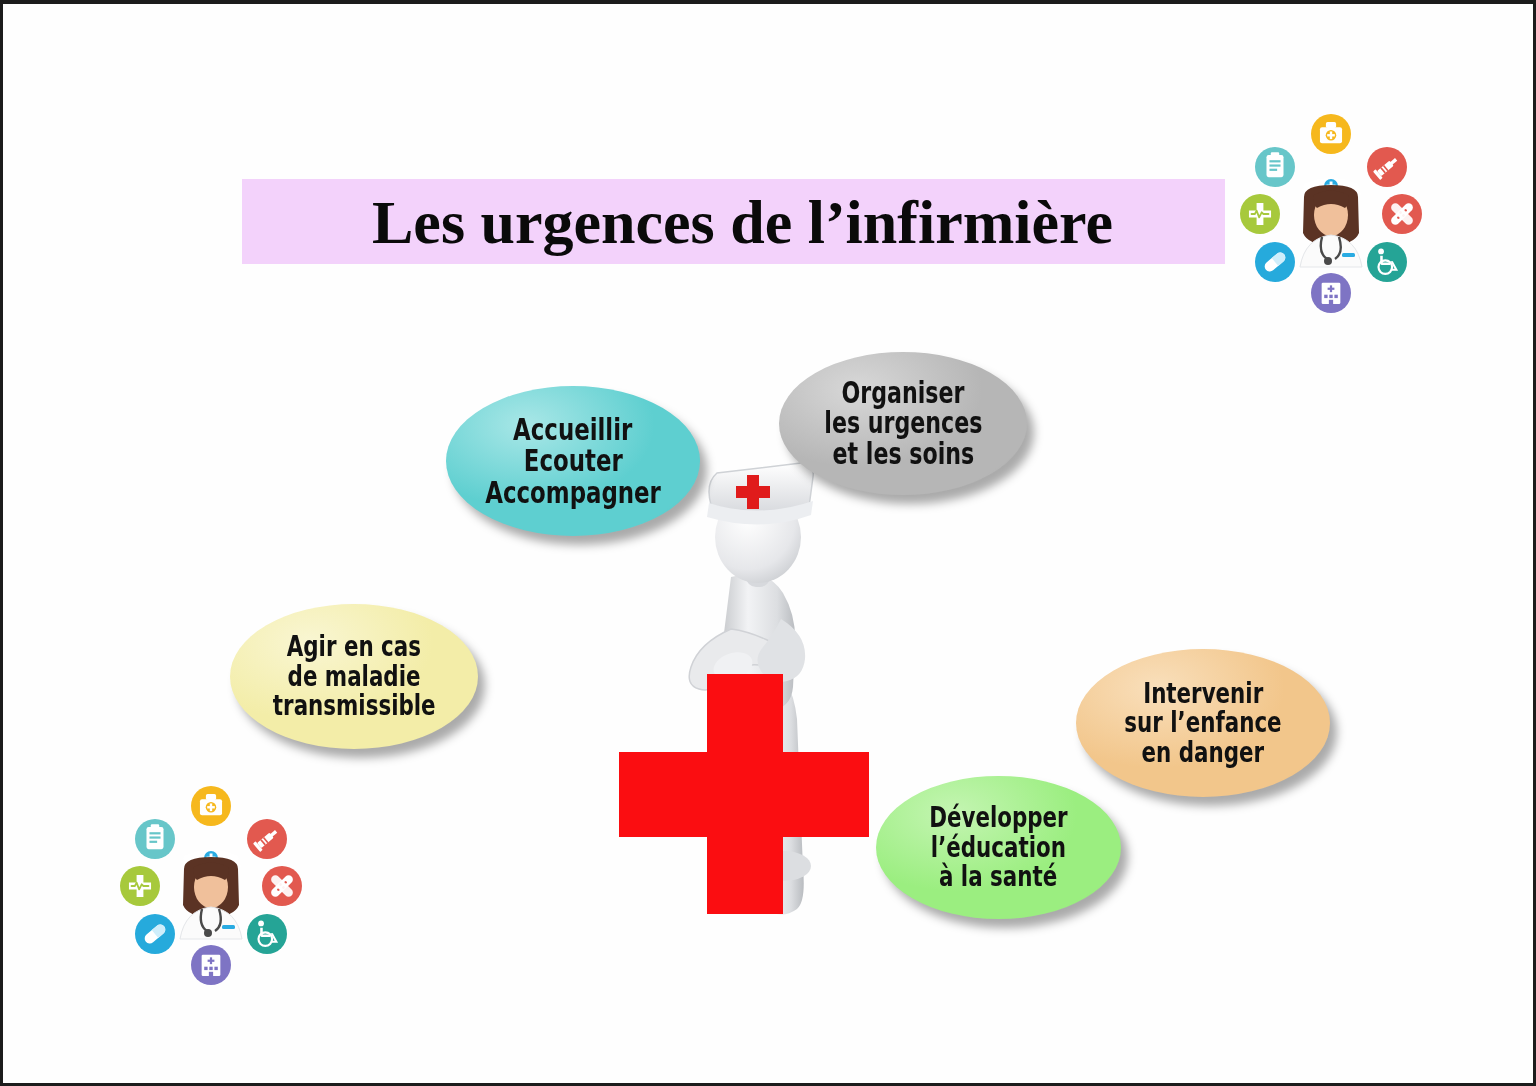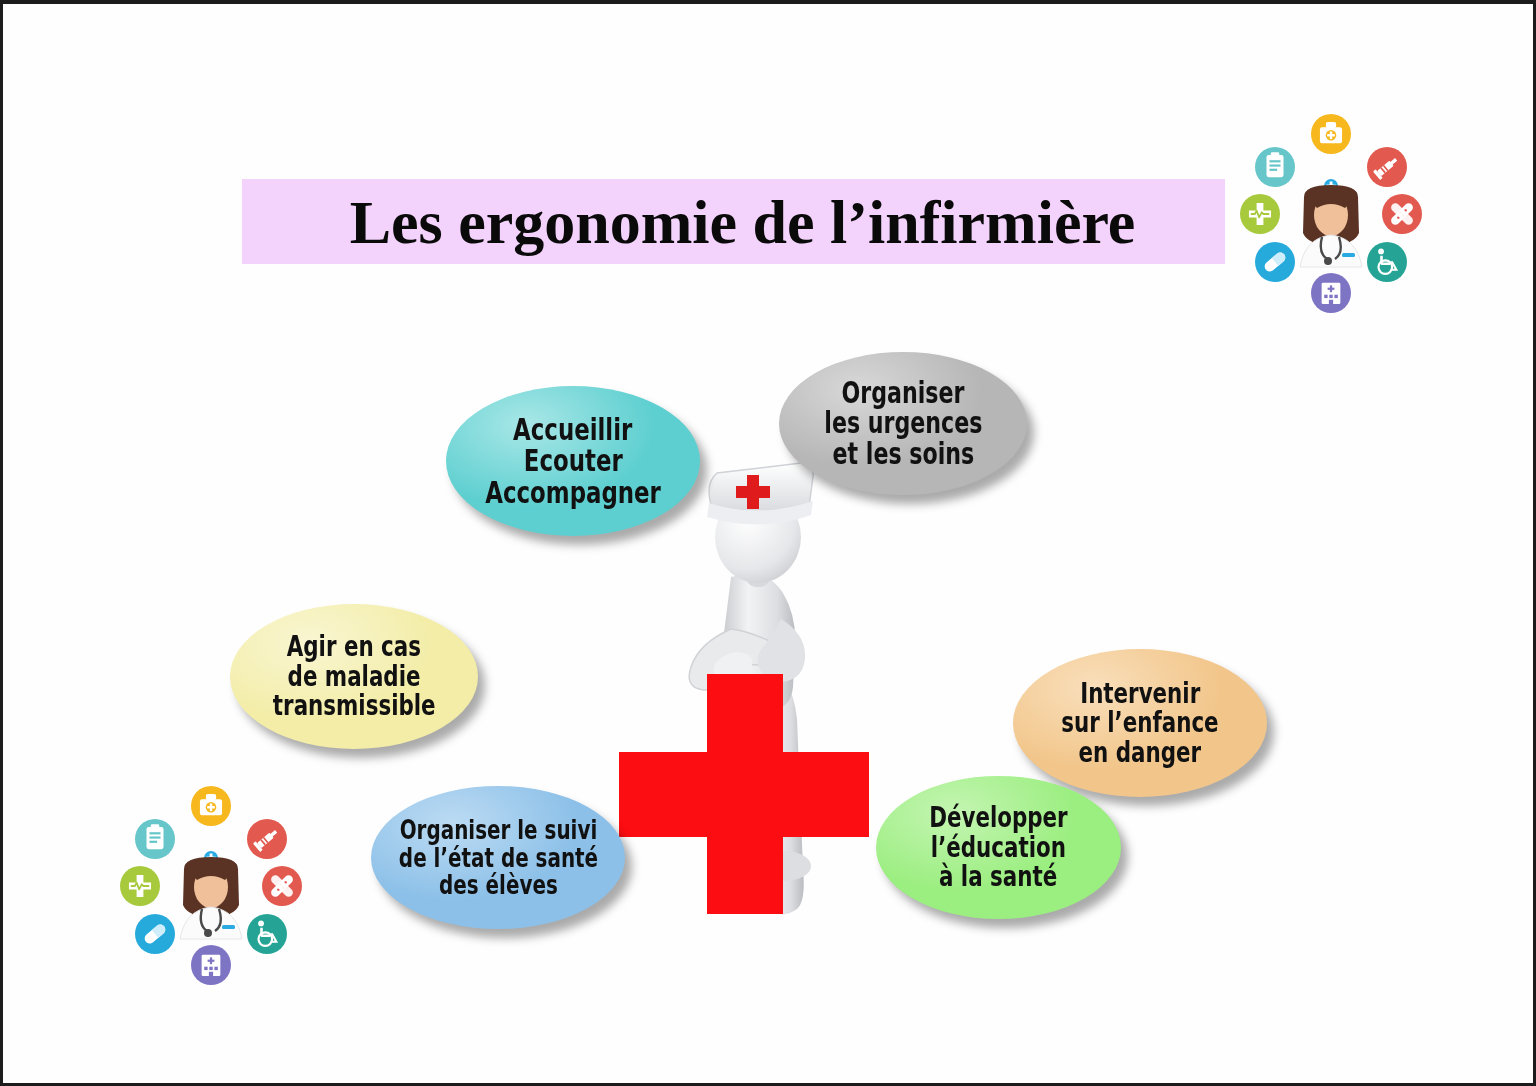--- a/index.html
+++ b/index.html
@@ -114,21 +114,21 @@
   .nurse-av { position: absolute; }
 
   .noselect { user-select: none; }
 </style>
 </head>
 <body>
 
 <div id="canvas">
 
   <div id="title-band">
-    <div id="title-text" class="noselect">Les ergonomie de l’infirmière</div>
+    <div id="title-text" class="noselect">Les urgences de l’infirmière</div>
   </div>
 
   <div class="icon-cluster" id="cluster-top" style="left:1225px; top:110px;">
       <div class="ic" style="left: 83px; top: 0px; width: 40px; height: 40px; background: rgb(246, 184, 29);">
         <svg width="34" height="34" viewBox="0 0 40 40">
           <rect x="7" y="12" width="26" height="19" rx="2.5" fill="#fff"></rect>
           <rect x="14" y="6" width="12" height="7" rx="2" fill="#fff"></rect>
           <circle cx="20" cy="21.5" r="6.2" fill="#f6b81d"></circle>
           <rect x="18.6" y="17" width="2.8" height="9" fill="#fff"></rect>
           <rect x="15.5" y="20.1" width="9" height="2.8" fill="#fff"></rect>
@@ -364,33 +364,28 @@
 <div class="bubble" style="left: 443px; top: 382px; width: 254px; height: 150px; background: radial-gradient(at 32% 26%, rgb(169, 231, 231) 0%, rgb(94, 207, 208) 52%, rgb(94, 207, 208) 78%, rgba(0, 0, 0, 0.1) 100%), rgb(94, 207, 208); justify-content: center;">
       <div class="line" style="font-size: 31px;">Accueillir</div>
       <div class="line" style="font-size: 31px;">Ecouter</div>
       <div class="line" style="font-size: 31px;">Accompagner</div>
     </div>
     <div class="bubble" style="left: 776px; top: 348px; width: 248px; height: 143px; background: radial-gradient(at 32% 26%, rgb(216, 216, 216) 0%, rgb(182, 182, 182) 52%, rgb(182, 182, 182) 78%, rgba(0, 0, 0, 0.1) 100%), rgb(182, 182, 182);">
       <div class="line" style="font-size: 30px;">Organiser</div>
       <div class="line" style="font-size: 30px;">les urgences</div>
       <div class="line" style="font-size: 30px;">et les soins</div>
     </div>
-    <div class="bubble" style="left: 1010px; top: 645px; width: 254px; height: 148px; background: radial-gradient(at 32% 26%, rgb(249, 223, 187) 0%, rgb(242, 198, 139) 52%, rgb(242, 198, 139) 78%, rgba(0, 0, 0, 0.1) 100%), rgb(242, 198, 139);">
+    <div class="bubble" style="left: 1073px; top: 645px; width: 254px; height: 148px; background: radial-gradient(at 32% 26%, rgb(249, 223, 187) 0%, rgb(242, 198, 139) 52%, rgb(242, 198, 139) 78%, rgba(0, 0, 0, 0.1) 100%), rgb(242, 198, 139);">
       <div class="line" style="font-size: 29px;">Intervenir</div>
       <div class="line" style="font-size: 29px;">sur l’enfance</div>
       <div class="line" style="font-size: 29px;">en danger</div>
     </div>
     <div class="bubble" style="left: 873px; top: 772px; width: 245px; height: 143px; background: radial-gradient(at 32% 26%, rgb(196, 245, 178) 0%, rgb(155, 238, 128) 52%, rgb(155, 238, 128) 78%, rgba(0, 0, 0, 0.1) 100%), rgb(155, 238, 128); justify-content: center;">
       <div class="line" style="font-size: 29px;">Développer</div>
       <div class="line" style="font-size: 29px;">l’éducation</div>
       <div class="line" style="font-size: 29px;">à la santé</div>
     </div>
-    <div class="bubble" style="left: 368px; top: 782px; width: 254px; height: 143px; background: radial-gradient(at 32% 26%, rgb(188, 219, 243) 0%, rgb(140, 192, 232) 52%, rgb(140, 192, 232) 78%, rgba(0, 0, 0, 0.1) 100%), rgb(140, 192, 232);">
-      <div class="line" style="font-size: 27px;">Organiser le suivi</div>
-      <div class="line" style="font-size: 27px;">de  l’état de santé</div>
-      <div class="line" style="font-size: 27px;">des élèves</div>
-    </div>
     <div class="bubble" style="left: 227px; top: 600px; width: 248px; height: 145px; background: radial-gradient(at 32% 26%, rgb(249, 246, 210) 0%, rgb(243, 237, 168) 52%, rgb(243, 237, 168) 78%, rgba(0, 0, 0, 0.1) 100%), rgb(243, 237, 168);">
       <div class="line" style="font-size: 29px;">Agir en cas</div>
       <div class="line" style="font-size: 29px;">de maladie</div>
       <div class="line" style="font-size: 29px;">transmissible</div>
     </div>
   </div>
 
 </body></html>

